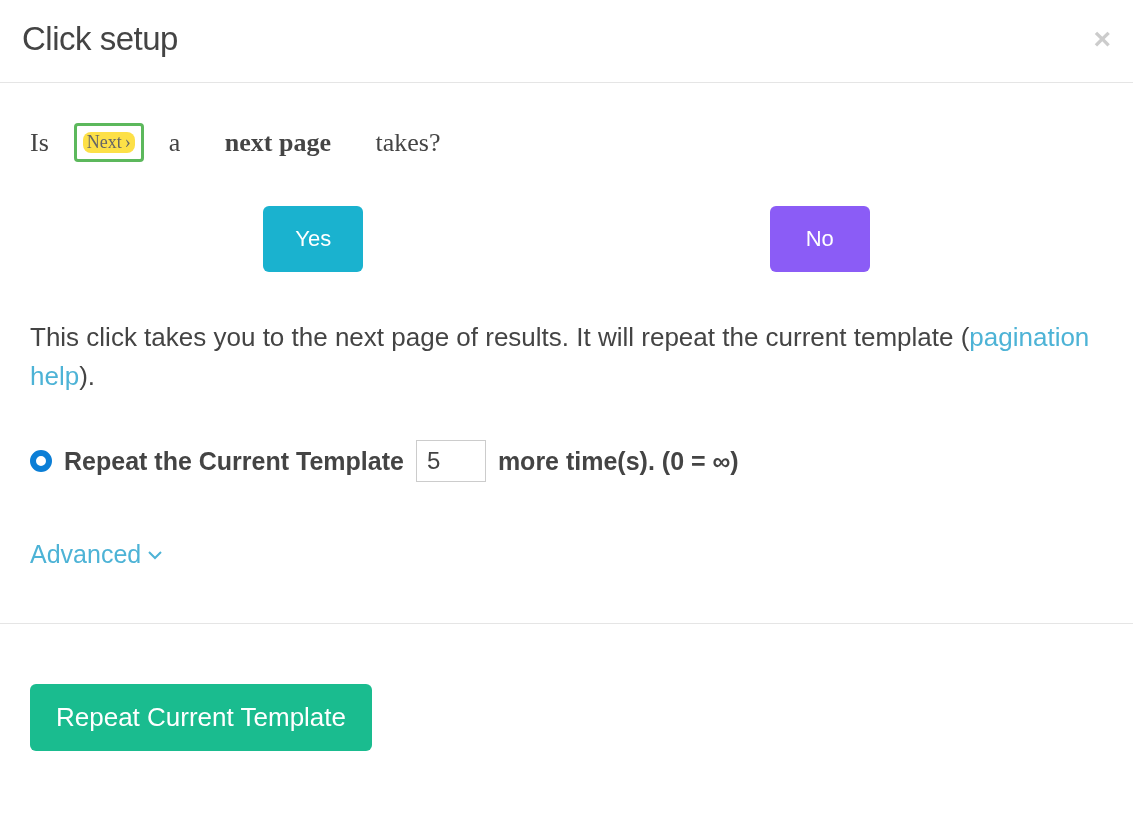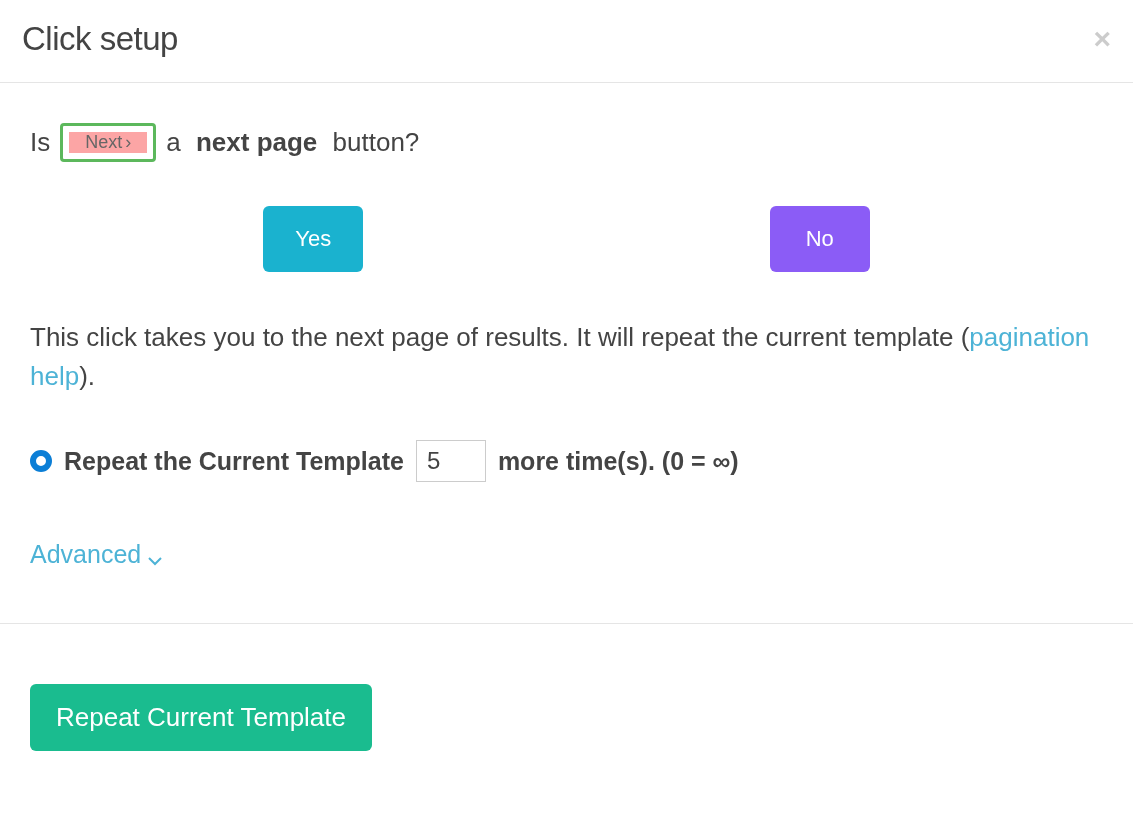--- a/index.html
+++ b/index.html
@@ -39,40 +39,42 @@
     }
     .modal-body {
       padding: 40px 30px 10px 30px;
     }
     .question-line {
       font-size: 26px;
       color: #444;
       display: flex;
       align-items: center;
       flex-wrap: wrap;
-      gap: 4px;
+      gap: 19px;
       margin-bottom: 44px;
+      font-family: Liberation Serif, serif;
     }
     .next-chip {
       border: 3px solid #5cb85c;
       border-radius: 4px;
       padding: 6px 6px;
       margin: 0 6px;
       display: inline-flex;
       align-items: center;
       background: #fff;
     }
     .next-chip-inner {
-      background: #fca5a5;
+      background: #fde047;
       font-size: 18px;
       color: #666;
-      padding: 0 16px;
+      padding: 0 4px;
       display: inline-flex;
       align-items: center;
       gap: 3px;
+      border-radius: 8px;
     }
     .bold {
       font-weight: 700;
     }
     .yesno-row {
       display: flex;
       justify-content: space-around;
       align-items: center;
       margin-bottom: 46px;
       padding: 0 30px;
@@ -130,21 +132,21 @@
       border: 1px solid #ccc;
       font-size: 24px;
       padding: 0 10px;
       color: #444;
     }
     .repeat-suffix {
       font-weight: 700;
     }
     .advanced-row {
       display: flex;
-      align-items: flex-end;
+      align-items: center;
       gap: 6px;
       margin-bottom: 36px;
       cursor: pointer;
     }
     .advanced-text {
       color: #4db3d6;
       font-size: 25px;
     }
     .chevron-down {
       color: #4db3d6;
@@ -183,21 +185,21 @@
       <span class="next-chip">
         <span class="next-chip-inner">
           <span>Next</span>
           <span>›</span>
         </span>
       </span>
       <span>a</span>
       <span>&nbsp;</span>
       <span class="bold">next page</span>
       <span>&nbsp;</span>
-      <span>button?</span>
+      <span>takes?</span>
     </div>
 
     <div class="yesno-row">
       <button class="btn btn-yes">Yes</button>
       <button class="btn btn-no">No</button>
     </div>
 
     <div class="description">
       <span>This click takes you to the next page of results. It will repeat the current template (</span><a class="link">pagination help</a><span>).</span>
     </div>

